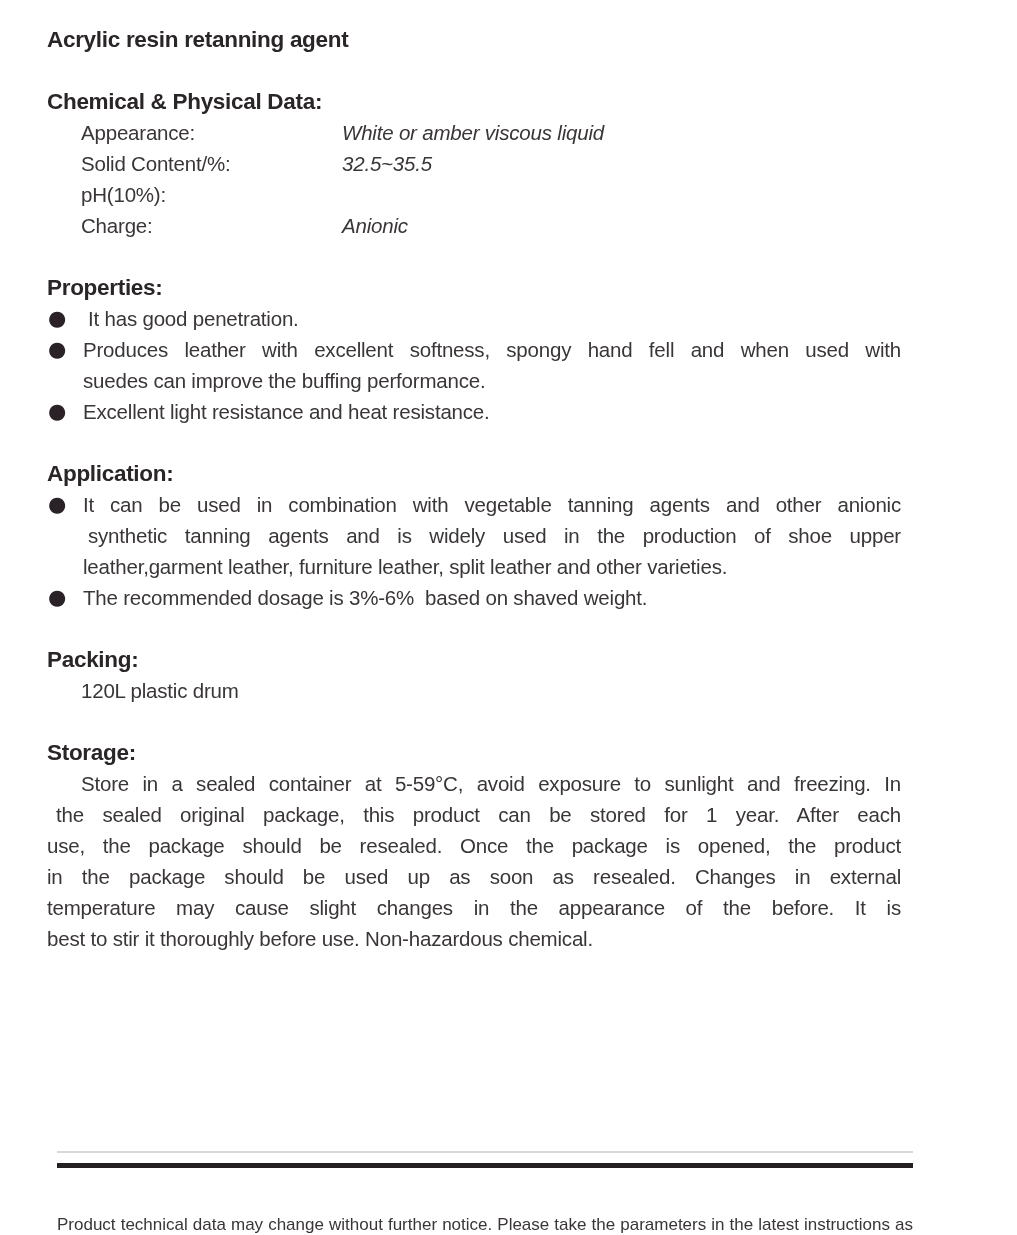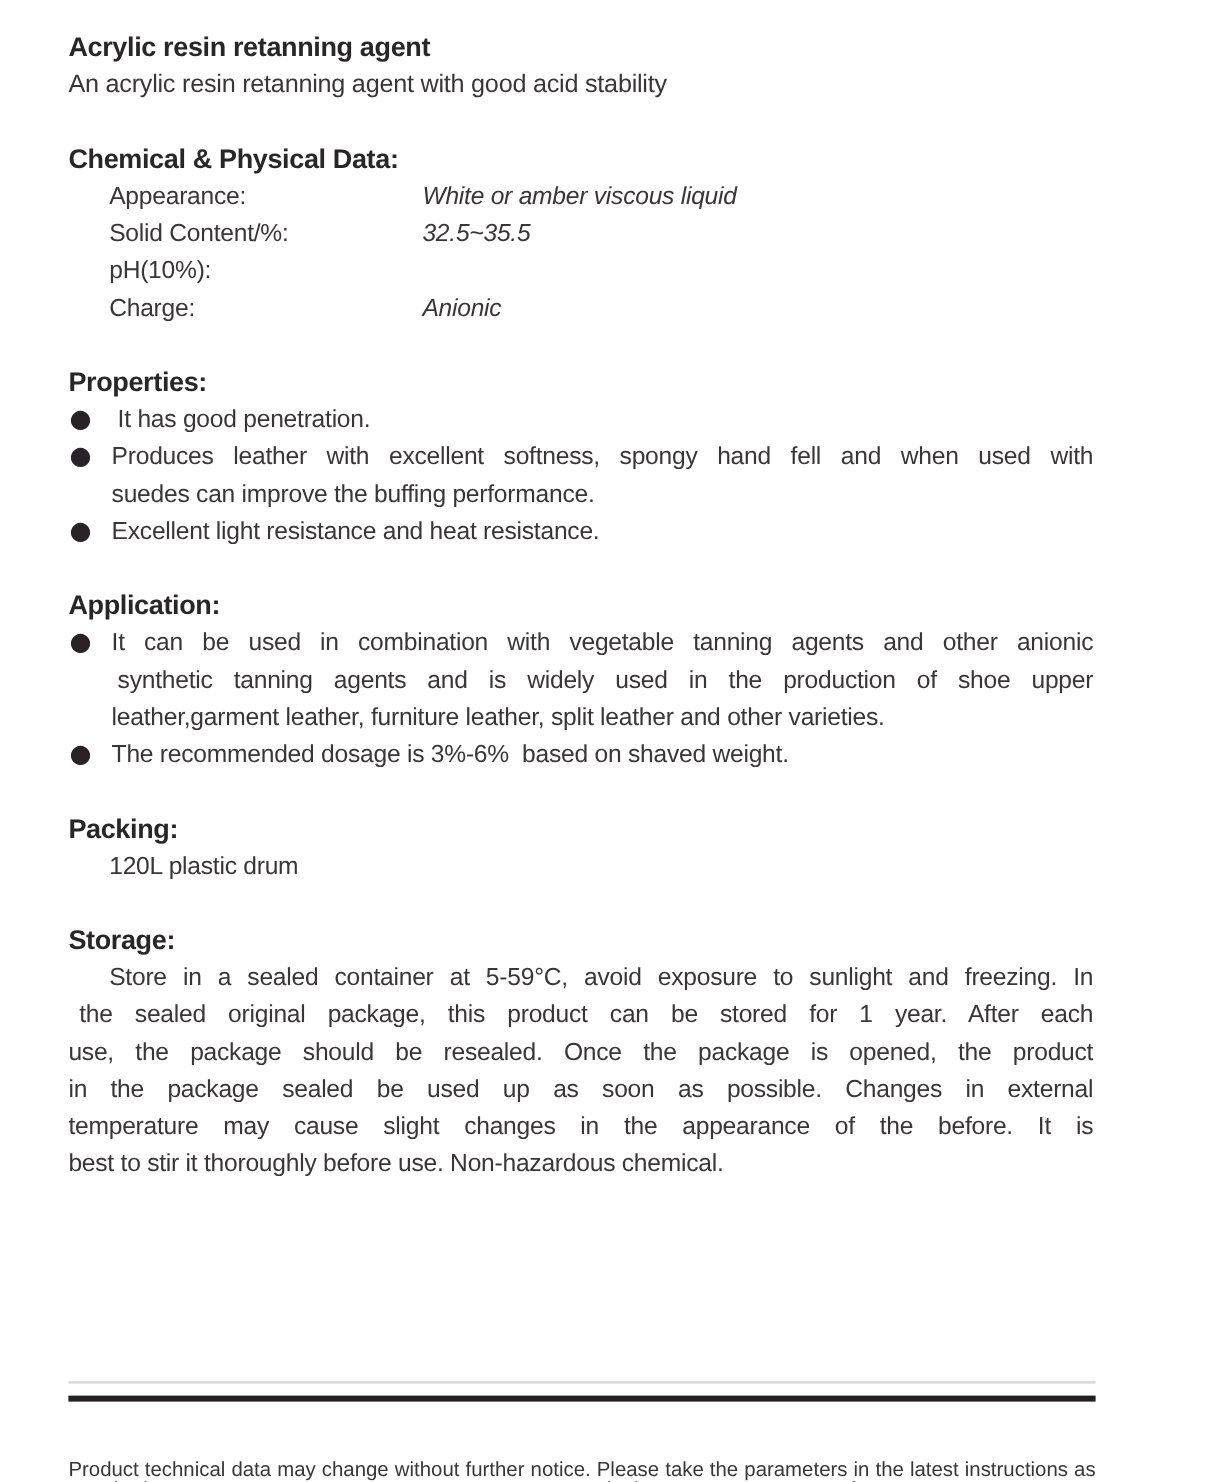--- a/index.html
+++ b/index.html
@@ -5,21 +5,21 @@
   html,body { margin:0; padding:0; }
   .page {
     position:relative;
     width:1017px; height:1235px;
     background:#ffffff;
     font-family:"Liberation Sans", sans-serif;
     color:#3a3637;
     overflow:hidden;
   }
   .doc {
-    position:absolute; left:57px; top:24px; width:854px;
+    position:absolute; left:47px; top:24px; width:854px;
     font-size:20.5px; line-height:31px; letter-spacing:-0.2px;
   }
   .sp { height:31px; }
   .title, .heading {
     font-weight:bold; font-size:22.5px; color:#2a2526; letter-spacing:-0.3px;
   }
   .subtitle { font-size:21px; }
   .chem-rows { padding-left:34px; }
   .chem-row { display:flex;align-items:center; }
   .chem-label { width:261px; flex:none; }
@@ -49,21 +49,20 @@
     font-size:17px; line-height:16.5px; color:#3a3637; letter-spacing:0;
   }
 </style>
 </head>
 <body>
 
 <div class="page">
   <div class="doc">
 
     <div class="title">Acrylic resin retanning agent</div>
-    <div class="subtitle">An acrylic resin retanning agent with good acid stability</div>
 
     <div class="sp"></div>
 
     <div class="heading">Chemical &amp; Physical Data:</div>
     <div class="chem-rows">
       <div class="chem-row">
         <span class="chem-label">Appearance:</span>
         <span class="chem-value">White or amber viscous liquid</span>
       </div>
       <div class="chem-row">
@@ -115,21 +114,21 @@
     <div class="heading">Packing:</div>
     <div class="indent-block">120L plastic drum</div>
 
     <div class="sp"></div>
 
     <div class="heading">Storage:</div>
     <div>
       <div class="line jl ind1">Store in a sealed container at 5-59°C, avoid exposure to sunlight and freezing. In</div>
       <div class="line jl ind2">the sealed original package, this product can be stored for 1 year. After each</div>
       <div class="line jl">use, the package should be resealed. Once the package is opened, the product</div>
-      <div class="line jl">in the package sealed be used up as soon as possible. Changes in external</div>
+      <div class="line jl">in the package should be used up as soon as resealed. Changes in external</div>
       <div class="line jl">temperature may cause slight changes in the appearance of the before. It is</div>
       <div class="line">best to stir it thoroughly before use. Non-hazardous chemical.</div>
     </div>
 
   </div>
 
   <div class="rule-light"></div>
   <div class="rule-dark"></div>
   <div class="footer-text">
     <div class="line jl">Product technical data may change without further notice. Please take the parameters in the latest instructions as standards. We apologize for any</div>

